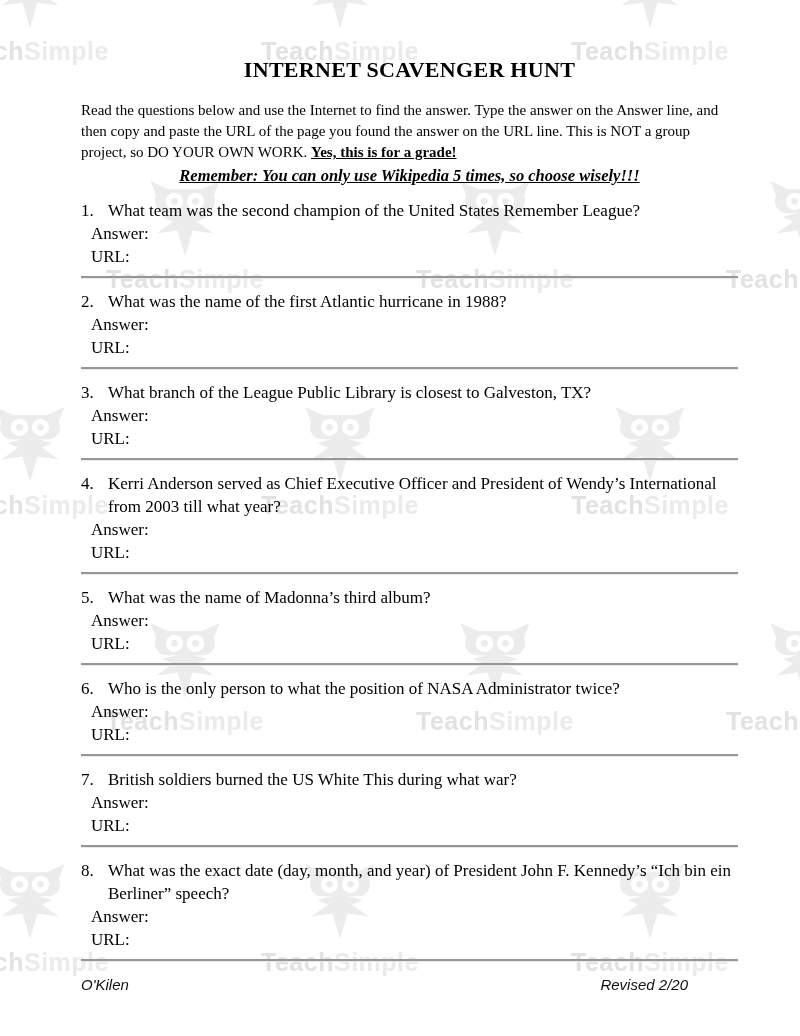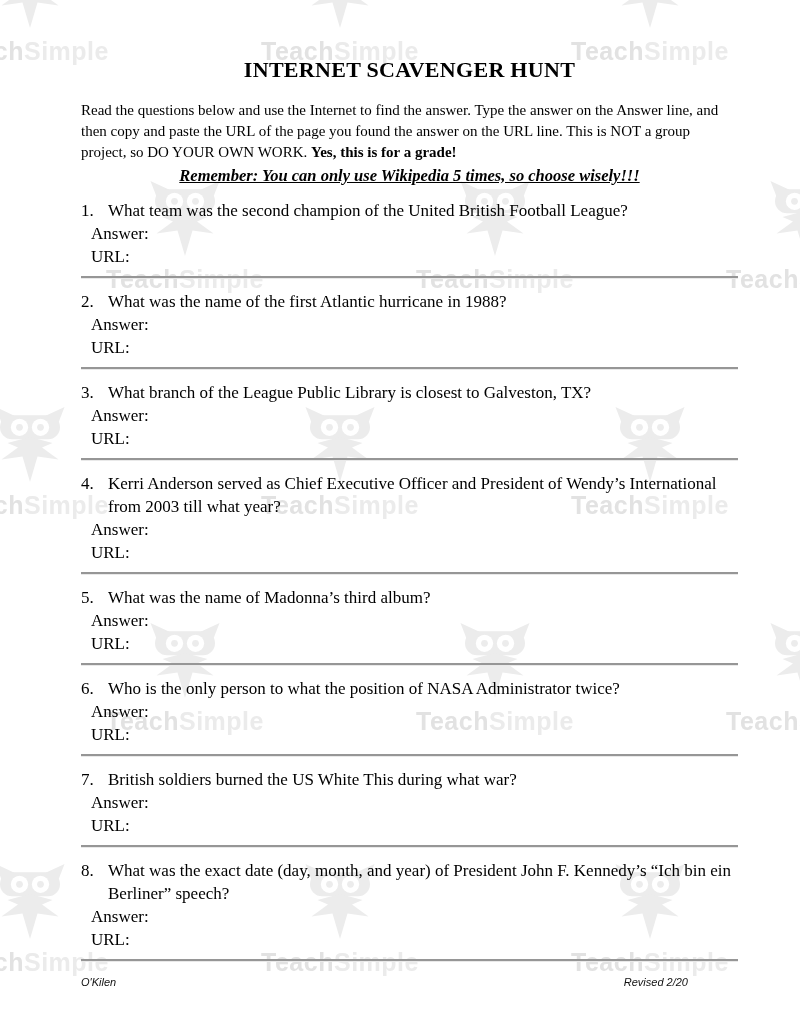--- a/index.html
+++ b/index.html
@@ -42,21 +42,21 @@
     font-size:22px;
     line-height:28px;
     font-weight:700;
     letter-spacing:.3px;
   }
   .intro{
     margin:16px 0 0;
     font-size:15px;
     line-height:21px;
   }
-  .intro strong{font-weight:700;}
+  .intro strong{font-weight:700;text-decoration:underline;}
   .reminder{
     margin:2px 0 0;
     text-align:center;
     font-size:16.5px;
     line-height:22px;
     font-weight:700;
     font-style:italic;
   }
   .reminder-text{text-decoration:underline;}
   .question-list{
@@ -76,21 +76,21 @@
     border-top:2px solid #969696;
     border-bottom:1px solid #e9e9e9;
     margin:8px 0 11px;
   }
   .footer{
     display:flex;
     justify-content:space-between;
     margin-top:14px;
     font-family:"Liberation Sans",sans-serif;
     font-style:italic;
-    font-size:11px;
+    font-size:15px;
     color:#111;
   }
   .footer-right{margin-right:50px;}
 </style>
 </head>
 <body>
 
 <div class="page">
 
   <div class="watermark-layer" id="wm-layer">
@@ -326,21 +326,21 @@
     <h1 class="title">INTERNET SCAVENGER HUNT</h1>
 
     <p class="intro"><span>Read the questions below and use the Internet to find the answer. Type the answer on the Answer line, and then copy and paste the URL of the page you found the answer on the URL line. This is NOT a group project, so DO YOUR OWN WORK. </span><strong>Yes, this is for a grade!</strong></p>
 
     <p class="reminder"><span class="reminder-text">Remember: You can only use Wikipedia 5 times, so choose wisely!!!</span></p>
 
     <ol class="question-list" id="question-list">
   <li class="q-block">
     <div class="q-row">
       <span class="q-num">1.</span>
-      <span class="q-text">What team was the second champion of the United British Football League?</span>
+      <span class="q-text">What team was the second champion of the United States Remember League?</span>
     </div>
     <div class="q-line"><span>Answer:</span></div>
     <div class="q-line"><span>URL:</span></div>
     <div class="q-sep"></div>
   </li>
 
   <li class="q-block">
     <div class="q-row">
       <span class="q-num">2.</span>
       <span class="q-text">What was the name of the first Atlantic hurricane in 1988?</span>

